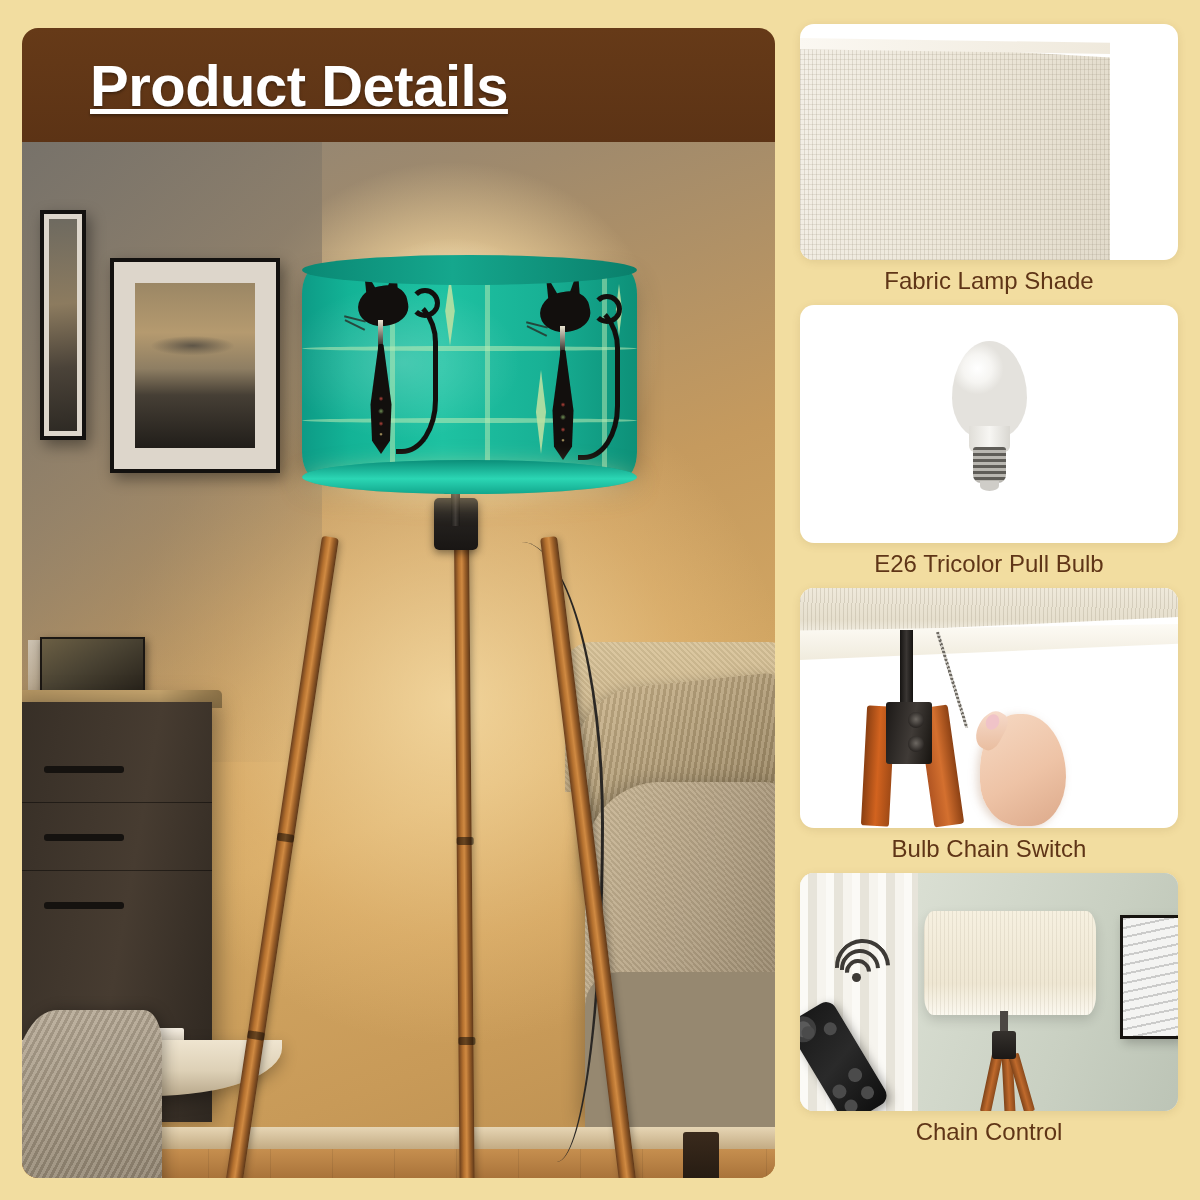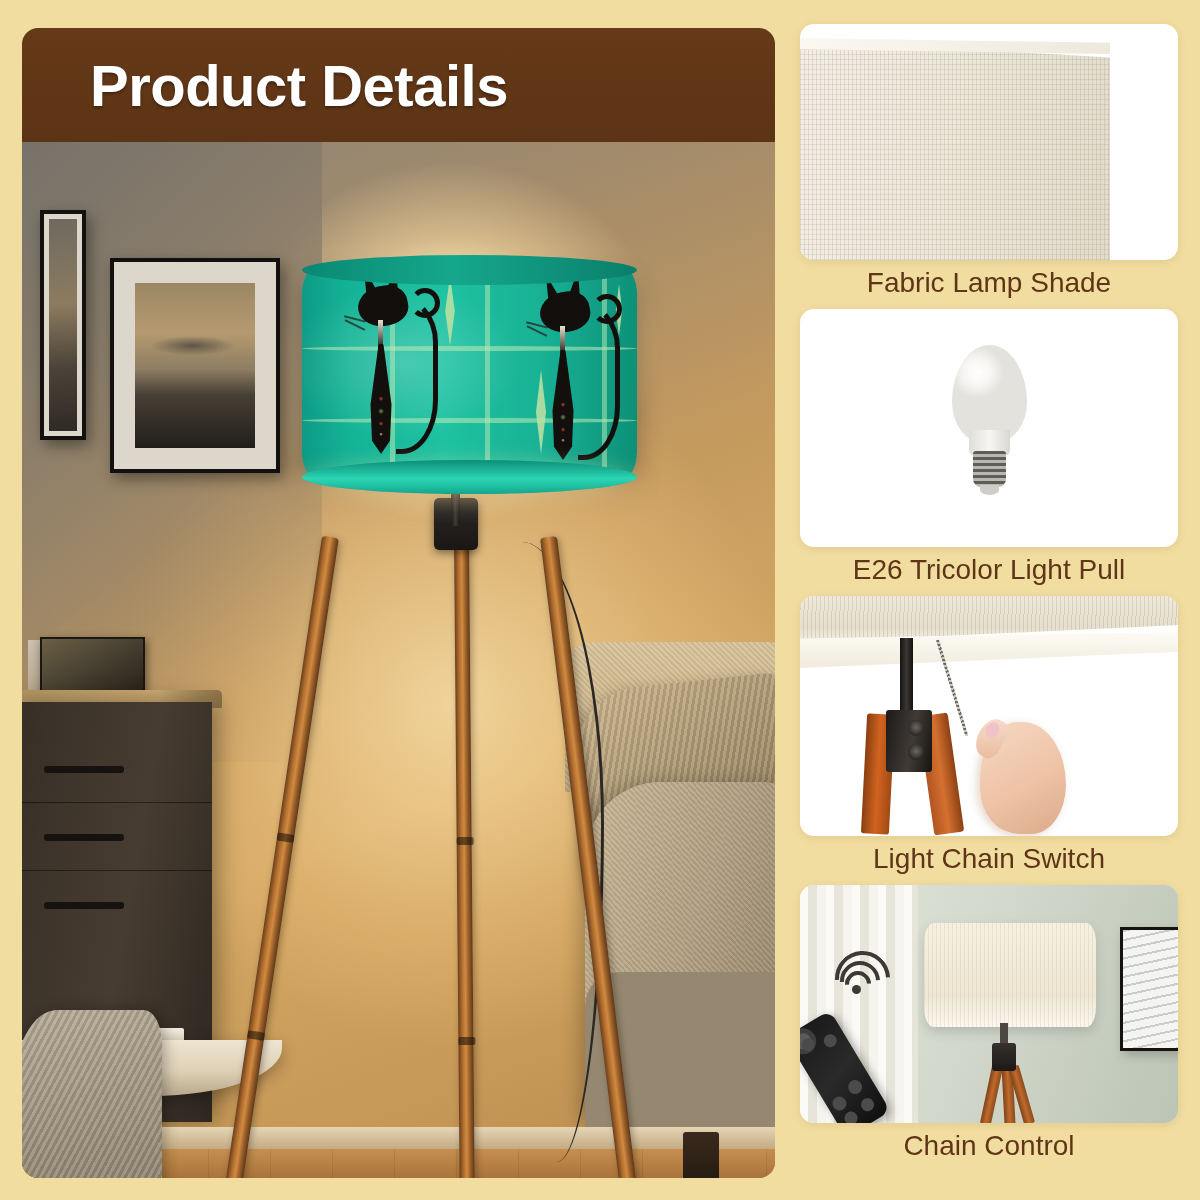--- a/index.html
+++ b/index.html
@@ -29,20 +29,21 @@
     display: flex; align-items: center;
   }
   #header-title {
     color: #ffffff;
     font-size: 58px;
     font-weight: bold;
     letter-spacing: -0.5px;
     margin-left: 68px;
     text-shadow: 0 2px 3px rgba(0,0,0,.35);
     white-space: nowrap;
+    text-decoration: underline;
   }
 
   
   #main-photo {
     position: absolute;
     left: 0; top: 114px;
     width: 753px; height: 1036px;
     border-radius: 0 0 16px 16px;
     overflow: hidden;
     background: #c99a52;
@@ -353,21 +354,21 @@
     box-shadow: 0 2px 8px rgba(120,90,40,.14);
   }
   #card-shade { height: 236px; }
   #card-bulb  { height: 238px; }
   #card-chain { height: 240px; }
   #card-remote{ height: 238px; }
 
   .detail-label {
     text-align: center;
     color: #5f3517;
-    font-size: 28px;
+    font-size: 24px;
     line-height: 1.0;
     padding: 9px 0 8px 0;
     white-space: nowrap;
   }
 
   
   #shade-closeup {
     position: absolute; left: 0; top: 6px; width: 310px; height: 230px;
     background:
       repeating-linear-gradient(90deg, rgba(150,140,120,.22) 0 1px, rgba(0,0,0,0) 1px 4px),
@@ -663,40 +664,40 @@
 
   <div class="detail-block">
     <div class="detail-card" id="card-bulb">
       <div id="bulb">
         <div id="bulb-glass"></div>
         <div id="bulb-neck"></div>
         <div id="bulb-base"></div>
         <div id="bulb-tip"></div>
       </div>
     </div>
-    <div class="detail-label">E26 Tricolor Light Pull</div>
+    <div class="detail-label">E26 Tricolor Pull Bulb</div>
   </div>
 
   <div class="detail-block">
     <div class="detail-card" id="card-chain">
       <div id="chain-shadetop"></div>
       <div id="chain-shade-lip"></div>
       <div id="chain-leg-l"></div>
       <div id="chain-leg-r"></div>
       <div id="chain-rod"></div>
       <div id="chain-block">
         <div class="chain-screw" style="left:22px; top:10px"></div>
         <div class="chain-screw" style="left:22px; top:34px"></div>
       </div>
       <div id="chain-string"></div>
       <div id="hand"></div>
       <div id="hand-thumb"></div>
       <div id="hand-nail"></div>
     </div>
-    <div class="detail-label">Light Chain Switch</div>
+    <div class="detail-label">Bulb Chain Switch</div>
   </div>
 
   <div class="detail-block">
     <div class="detail-card" id="card-remote">
       <div id="remote-scene"></div>
       <div id="remote-wall"></div>
       <div id="curtain"></div>
       <div id="remote-frame">
           <div class="inner"></div>
         </div>

